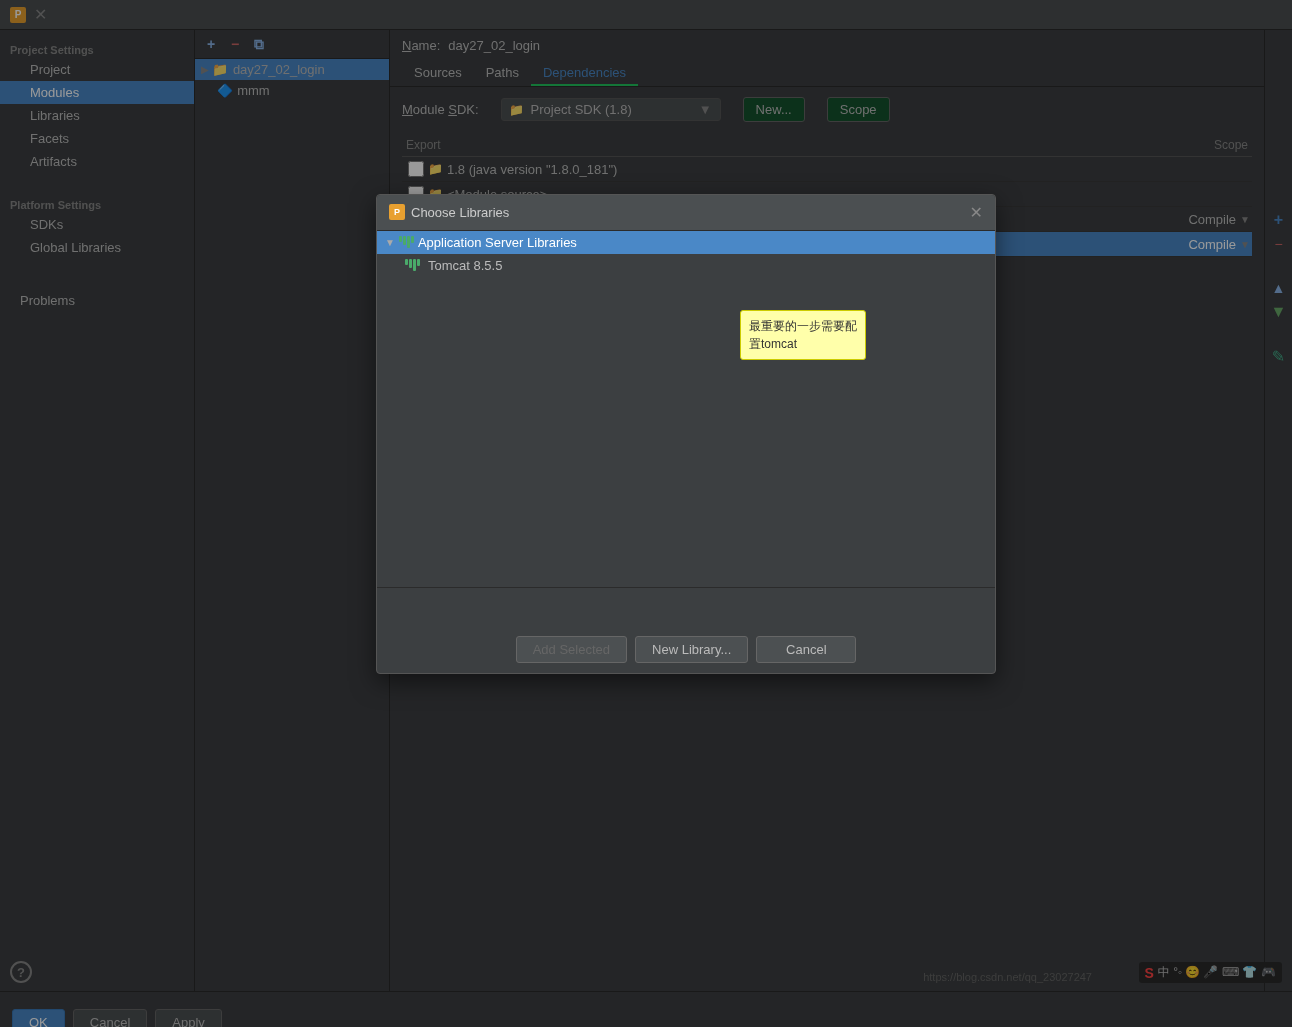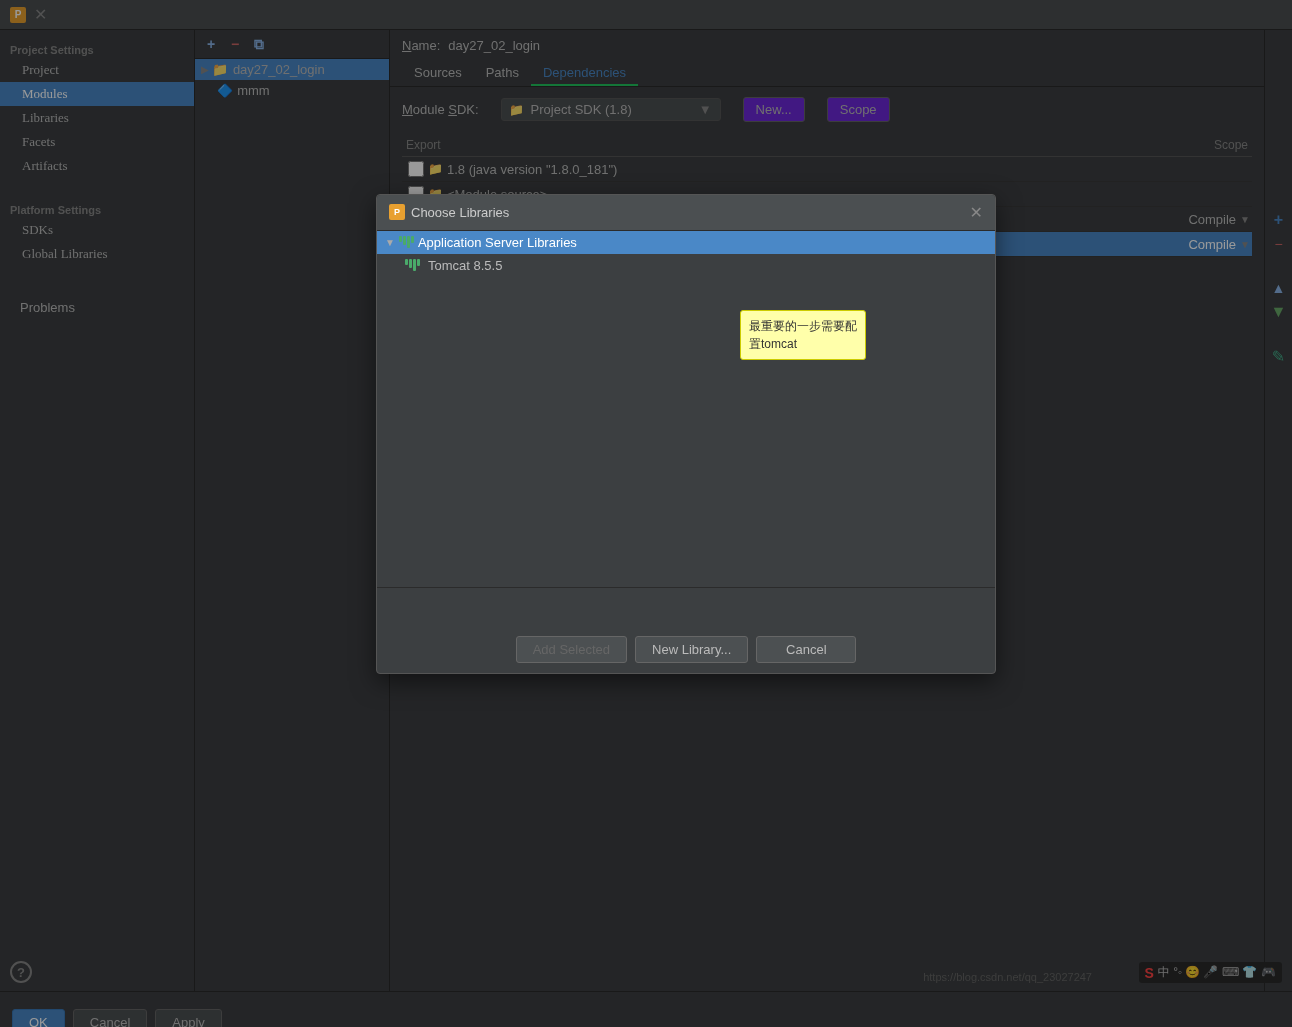--- a/index.html
+++ b/index.html
@@ -51,21 +51,21 @@
     .sidebar-item {
       padding: 4px 10px 4px 20px;
       cursor: pointer;
       color: #bbbbbb;
       font-size: 13px;
     }
     .sidebar-item.active {
       background: #4a88c7;
       color: white;
     }
-    .sidebar-item.indented { padding-left: 22px; font-family: Liberation Serif, serif; }
+    .sidebar-item.indented { padding-left: 30px; }
 
     
     .module-tree {
       width: 195px;
       border-right: 1px solid #2b2b2b;
       background: #3c3f41;
       flex-shrink: 0;
     }
     .module-tree-toolbar {
       display: flex;
@@ -148,21 +148,21 @@
       padding: 3px 8px;
       gap: 6px;
       cursor: pointer;
       min-width: 220px;
     }
     .sdk-dropdown-icon { color: #e8a030; font-size: 12px; }
     .sdk-dropdown-text { color: #bbbbbb; flex: 1; font-size: 13px; }
     .sdk-dropdown-arrow { color: #888; }
 
     .sdk-btn {
-      background: #6d28d9;
+      background: #14532d;
       border: 1px solid #666;
       border-radius: 3px;
       padding: 4px 12px;
       color: #bbbbbb;
       cursor: pointer;
       font-size: 13px;
     }
     .deps-table-header {
       display: flex;
       background: #3c3f41;

